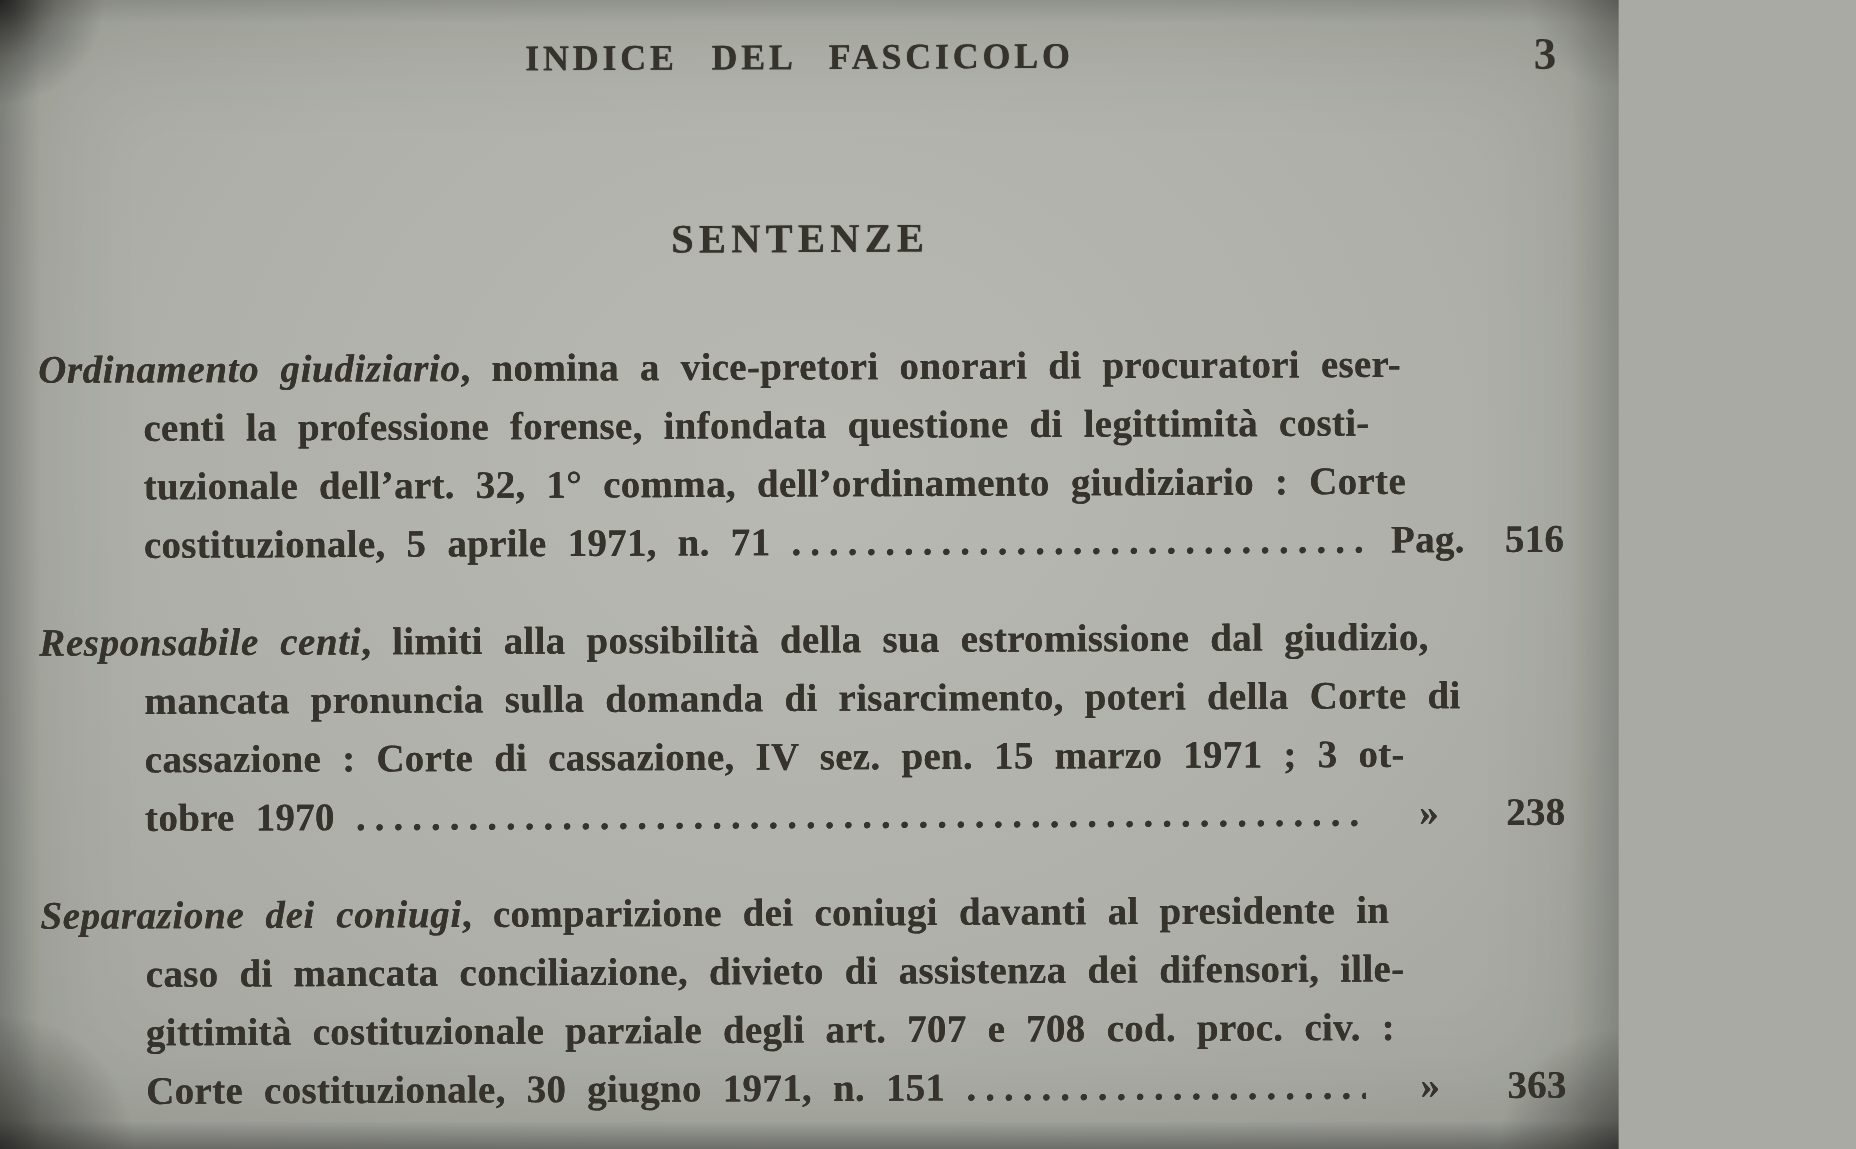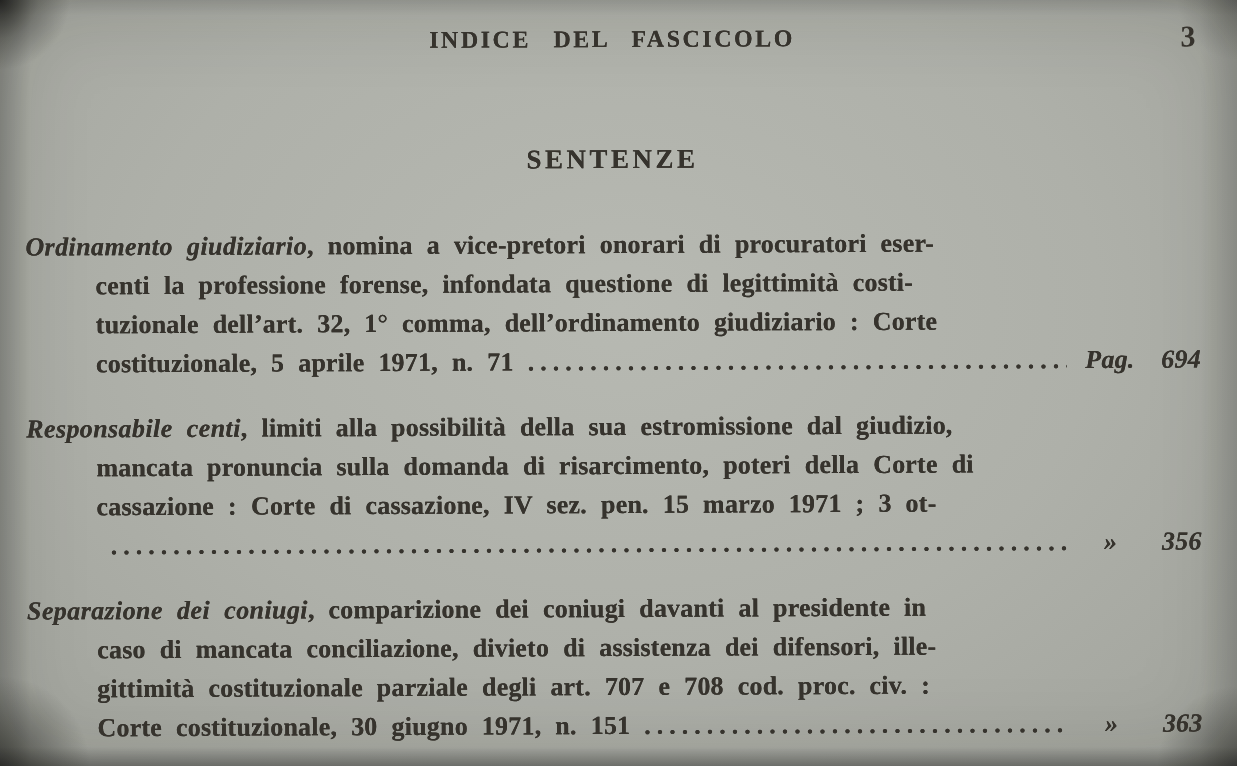--- a/index.html
+++ b/index.html
@@ -3,21 +3,21 @@
 <meta charset="utf-8">
 <style>
   html, body { margin: 0; padding: 0; }
   body {
     width: 1237px; height: 766px; overflow: hidden;
     font-family: "Liberation Serif", "DejaVu Serif", serif;
     background: #a8aaa3;
   }
   .scan {
     position: relative;
-    width: 1237px; height: 766px;
+    width: 1079px; height: 766px;
     background:
       radial-gradient(circle 70px at 0% 0%, rgba(10,10,8,0.75), rgba(10,10,8,0.25) 55%, transparent 100%),
       radial-gradient(circle 90px at 0% 100%, rgba(15,15,12,0.55), transparent 100%),
       radial-gradient(circle 80px at 100% 100%, rgba(15,15,12,0.45), transparent 100%),
       radial-gradient(circle 60px at 100% 0%, rgba(15,15,12,0.25), transparent 100%),
       linear-gradient(to bottom, rgba(0,0,0,0.10) 0%, transparent 2%, transparent 97.5%, rgba(0,0,0,0.30) 100%),
       linear-gradient(to right, rgba(0,0,0,0.18) 0%, transparent 2.5%, transparent 97%, rgba(0,0,0,0.12) 100%),
       radial-gradient(ellipse at 50% 40%, #b7b9b2 0%, #aeb0a9 55%, #a1a39c 100%);
     box-shadow: inset 0 0 90px rgba(20,20,15,0.18);
     color: #36332d;
@@ -69,21 +69,21 @@
   .last-line {
     display: flex; align-items: baseline; white-space: nowrap;
   }
   .leader {
     flex: 1 1 auto;
     overflow: hidden;
     margin: 0 10px 0 14px;
     letter-spacing: 6px;
     white-space: nowrap;
   }
-  .ref { display: flex; align-items: flex-end; flex: 0 0 auto; font-style: italic; }
+  .ref { display: flex; align-items: flex-end; flex: 0 0 auto; }
   .ref-label { display: inline-block; width: 66px; text-align: center; }
   .ref-num { display: inline-block; width: 58px; text-align: right; }
 </style>
 </head>
 <body>
 
 <div class="scan">
   <div class="content">
 
     <div class="running-head">
@@ -97,34 +97,35 @@
 
       <div class="entry">
         <div class="line first-line"><span class="lead">Ordinamento giudiziario</span><span>, nomina a vice-pretori onorari di procuratori eser-</span></div>
         <div class="line">centi la professione forense, infondata questione di legittimità costi-</div>
         <div class="line">tuzionale dell’art. 32, 1° comma, dell’ordinamento giudiziario : Corte</div>
         <div class="last-line">
           <span>costituzionale, 5 aprile 1971, n. 71</span>
           <span class="leader">........................................................................................................</span>
           <span class="ref">
             <span class="ref-label">Pag.</span>
-            <span class="ref-num">694</span>
+            <span class="ref-num">516</span>
           </span>
         </div>
       </div>
 
       <div class="entry">
         <div class="line first-line"><span class="lead">Responsabile centi</span><span>, limiti alla possibilità della sua estromissione dal giudizio,</span></div>
         <div class="line">mancata pronuncia sulla domanda di risarcimento, poteri della Corte di</div>
         <div class="line">cassazione : Corte di cassazione, IV sez. pen. 15 marzo 1971 ; 3 ot-</div>
         <div class="last-line">
+          <span>tobre 1970</span>
           <span class="leader">........................................................................................................</span>
           <span class="ref">
             <span class="ref-label">»</span>
-            <span class="ref-num">356</span>
+            <span class="ref-num">238</span>
           </span>
         </div>
       </div>
 
       <div class="entry">
         <div class="line first-line"><span class="lead">Separazione dei coniugi</span><span>, comparizione dei coniugi davanti al presidente in</span></div>
         <div class="line">caso di mancata conciliazione, divieto di assistenza dei difensori, ille-</div>
         <div class="line">gittimità costituzionale parziale degli art. 707 e 708 cod. proc. civ. :</div>
         <div class="last-line">
           <span>Corte costituzionale, 30 giugno 1971, n. 151</span>

